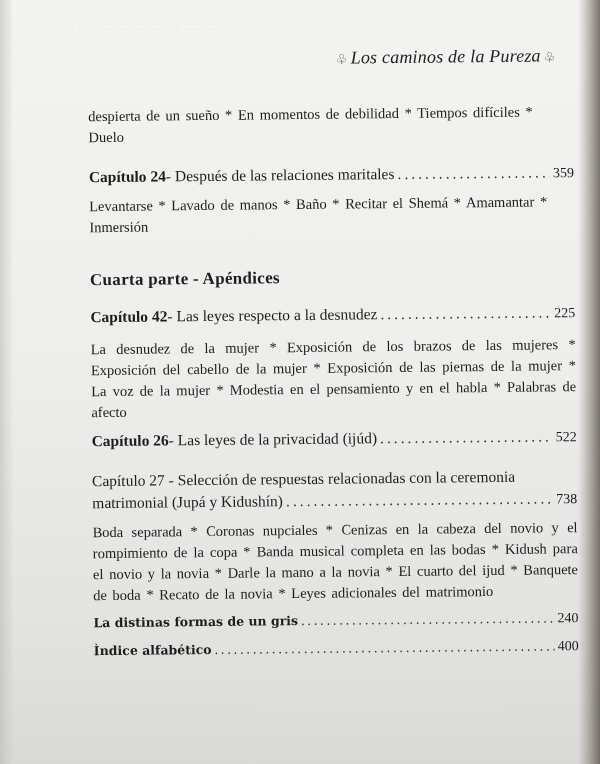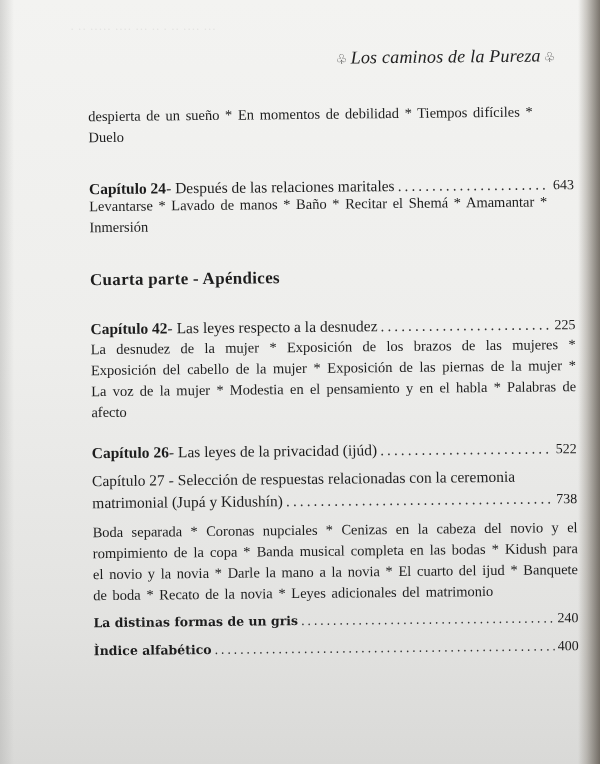--- a/index.html
+++ b/index.html
@@ -28,21 +28,21 @@
   .running-head {
     position: absolute; top: 48px; right: 38px;
     font-style: italic; font-size: 18px; letter-spacing: 0.2px; color: #222;
   }
   .running-head .orn { font-style: normal; font-size: 13px; color: #333; margin: 0 3px; }
   .toc { position: absolute; left: 91px; width: 485px; top: 0; }
   .desc { font-size: 14.5px; line-height: 21px; text-align: justify; word-spacing: 2px; }
   .entry {
     display: flex; align-items: baseline; font-size: 15.5px; line-height: 22px;
   }
-  .entry .lbl { font-weight: bold; margin-top: 12px; }
+  .entry .lbl { font-weight: bold; }
   .entry .title { white-space: nowrap; }
   .entry .dots {
     flex: 1; overflow: hidden; white-space: nowrap; margin: 0 3px; letter-spacing: 3px; color: #333;
   }
   .entry .dots::before { content: "........................................................................................................................"; }
   .entry .pg { font-size: 14px; }
   .part-heading { font-weight: bold; font-size: 17px; letter-spacing: 0.3px; }
   .small-entry { font-size: 13.5px; }
   .small-entry .title { font-weight: bold; font-family: "DejaVu Serif", serif; font-size: 12.5px; }
   .two-line .line1 { font-size: 15.5px; line-height: 22px; }
@@ -64,21 +64,21 @@
 
     <div class="desc" style="position:absolute; top:104px; width:485px;">
       <div>despierta de un sueño * En momentos de debilidad * Tiempos difíciles *</div>
       <div>Duelo</div>
     </div>
 
     <div class="entry" style="position:absolute; top:164px; width:485px;">
       <span class="lbl">Capítulo 24</span>
       <span class="title"> - Después de las relaciones maritales</span>
       <span class="dots"></span>
-      <span class="pg">643</span>
+      <span class="pg">359</span>
     </div>
     <div class="desc" style="position:absolute; top:194px; width:485px;">
       <div>Levantarse * Lavado de manos * Baño * Recitar el Shemá * Amamantar *</div>
       <div>Inmersión</div>
     </div>
 
     <div class="part-heading" style="position:absolute; top:268px; width:485px;">Cuarta parte - Apéndices</div>
 
     <div class="entry" style="position:absolute; top:304px; width:485px;">
       <span class="lbl">Capítulo 42</span>

